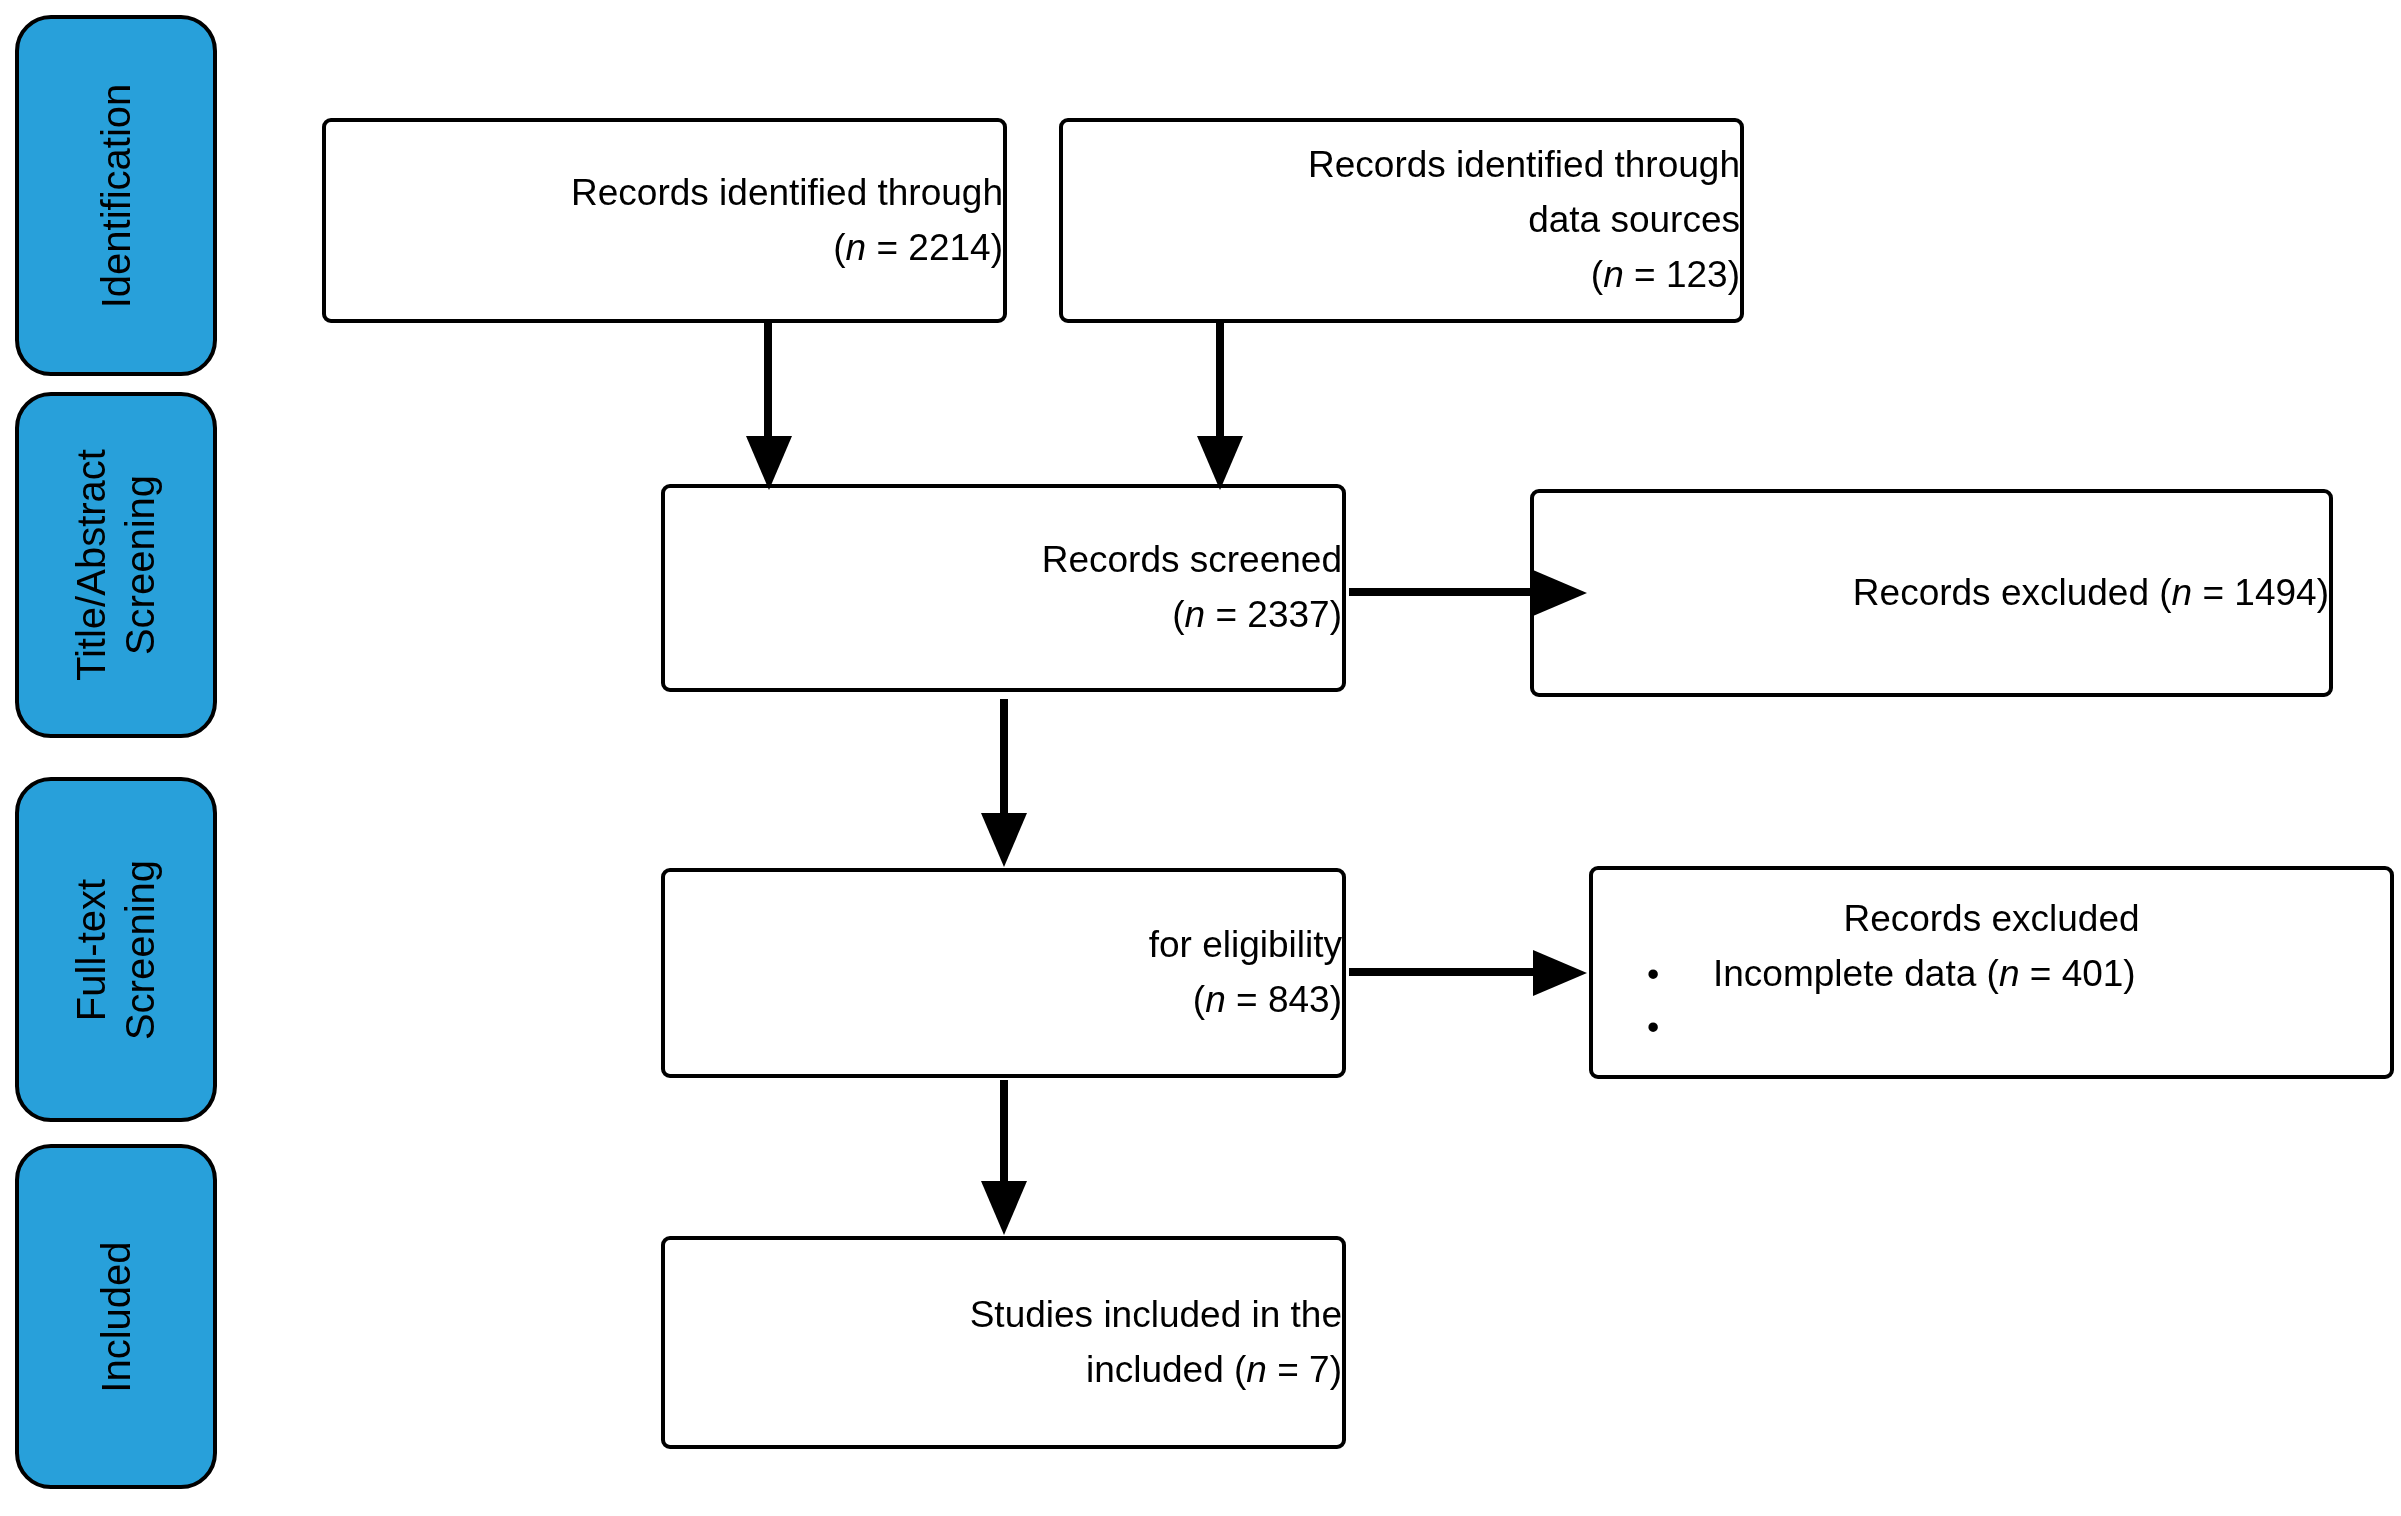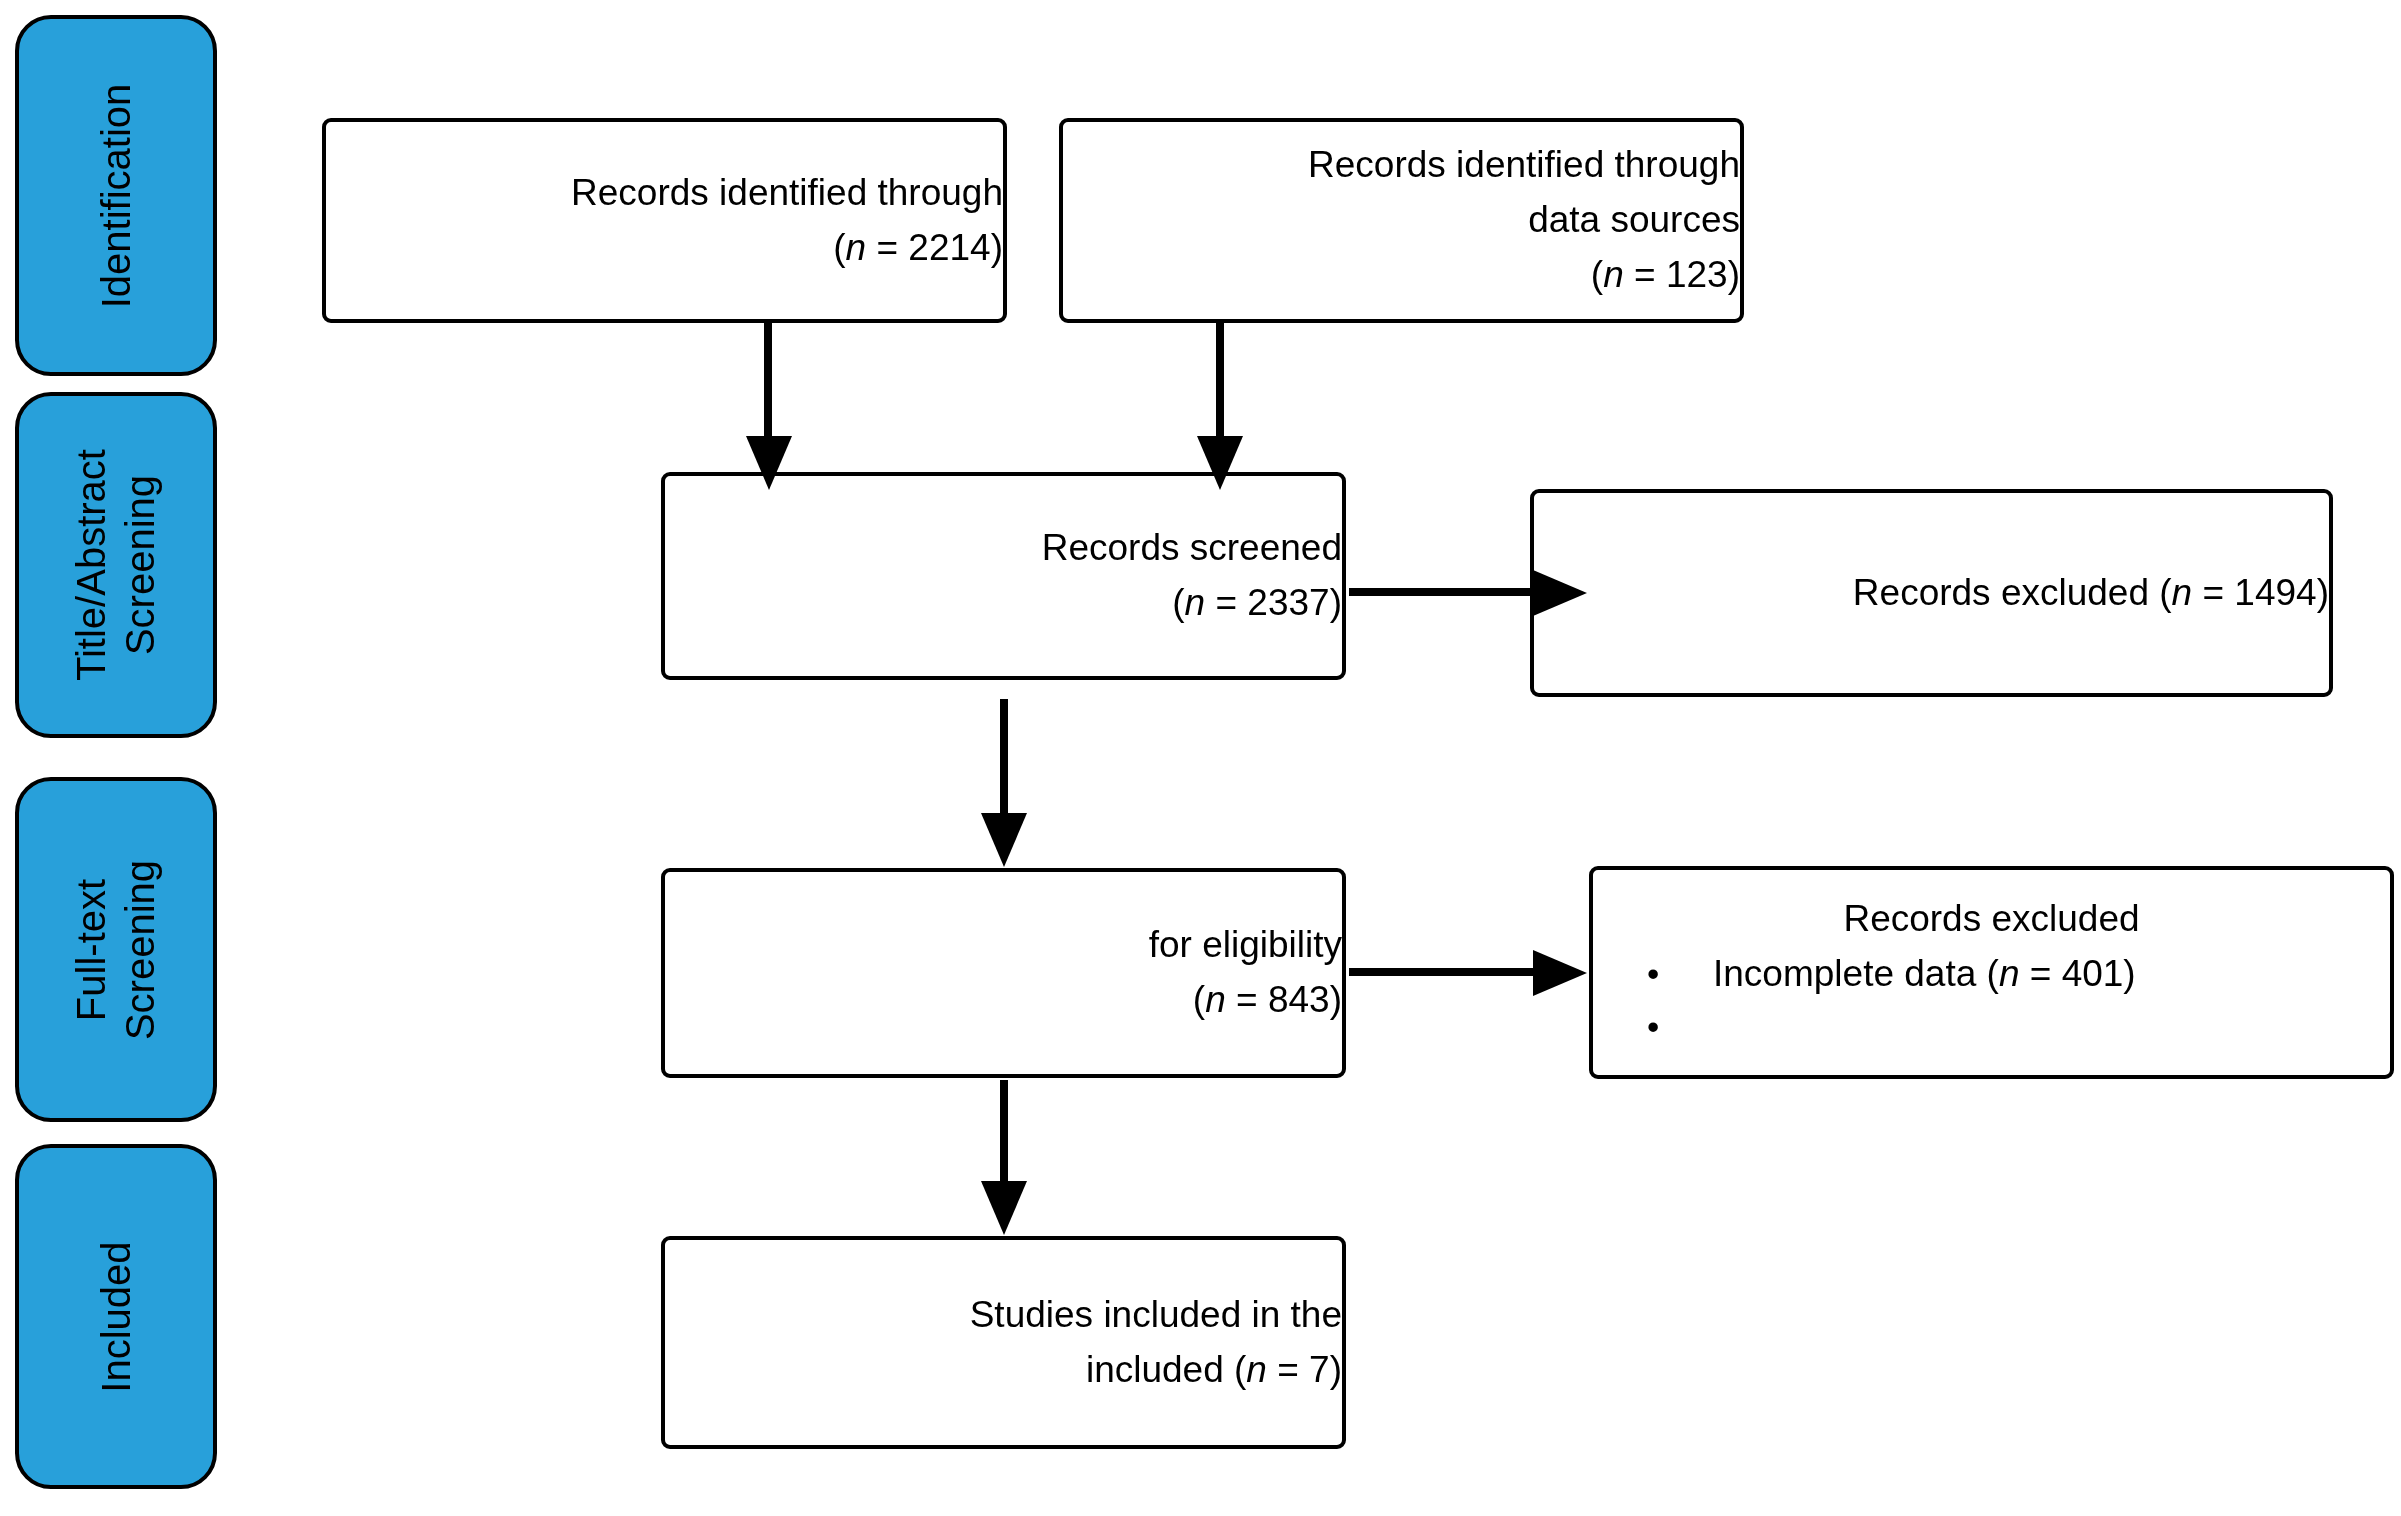--- a/index.html
+++ b/index.html
@@ -57,21 +57,21 @@
     display: flex;
     flex-direction: column;
     justify-content: center;
     align-items: flex-end;
     text-align: center;
     font-size: 37px;
     line-height: 1.48;
   }
   #box-identified-db    { left: 322px;  top: 118px;  width: 685px;  height: 205px; }
   #box-identified-other { left: 1059px; top: 118px;  width: 685px;  height: 205px; }
-  #box-screened         { left: 661px;  top: 472px;  width: 685px;  height: 208px; }
+  #box-screened         { left: 661px;  top: 484px;  width: 685px;  height: 208px; }
   #box-excluded-screening { left: 1530px; top: 489px; width: 803px; height: 208px; }
   #box-fulltext         { left: 661px;  top: 868px; width: 685px;  height: 210px; }
   #box-excluded-fulltext { left: 1589px; top: 866px; width: 805px; height: 213px;
                            justify-content: center; }
   #box-included         { left: 661px;  top: 1236px; width: 685px;  height: 213px; }
 
   .nvar { font-style: italic; }
 
   
   .excl-title { width: 100%; text-align: center; }

